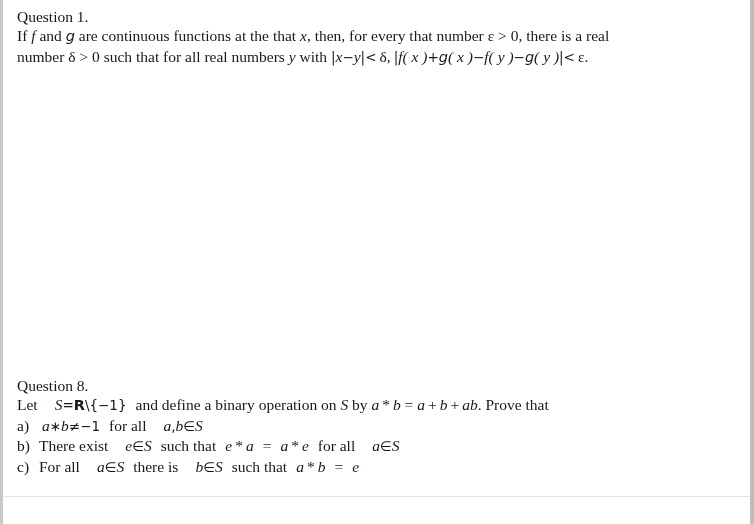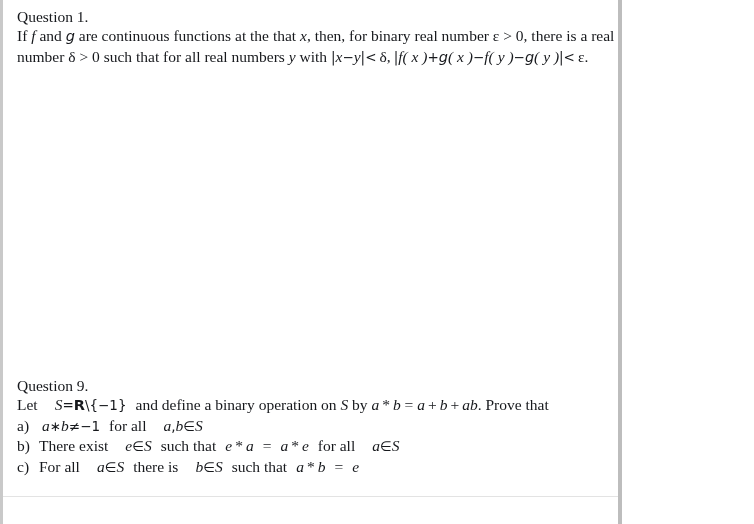--- a/index.html
+++ b/index.html
@@ -12,21 +12,21 @@
     width: 754px;
     height: 524px;
     overflow: hidden;
     font-family: "Liberation Serif", serif;
   }
 
   
   .page {
     position: relative;
     box-sizing: border-box;
-    width: 622px;
+    width: 754px;
     height: 524px;
     background: #ffffff;
     border-left: 3px solid #c9c9c9;
     border-right: 4px solid #bdbdbd;
     padding: 0;
   }
   .page-bottom-rule {
     position: absolute;
     left: 0;
     right: 0;
@@ -105,30 +105,30 @@
 
 <div class="page">
   <div class="page-bottom-rule"></div>
 
   <div class="content">
 
     <div class="qblock">
 
       <div class="q-heading">Question 1.</div>
 
-      <div class="q-line"><span>If </span><span class="mi">f</span><span> and </span><span class="mi-sans">g</span><span> are continuous functions at the that </span><span class="mi">x</span><span>, then, for binary real number </span><span class="mgreek">ε</span><span> &gt; 0, there is a real</span></div>
+      <div class="q-line"><span>If </span><span class="mi">f</span><span> and </span><span class="mi-sans">g</span><span> are continuous functions at the that </span><span class="mi">x</span><span>, then, for every that number </span><span class="mgreek">ε</span><span> &gt; 0, there is a real</span></div>
 
       <div class="q-line"><span>number </span><span class="mgreek">δ</span><span> &gt; 0 such that for all real numbers </span><span class="mi">y</span><span> with </span><span class="mop">|</span><span class="mi">x</span><span class="mop">−</span><span class="mi">y</span><span class="mop">|</span><span class="mop">&lt;</span><span class="thin"></span><span class="mgreek">δ</span><span>,</span><span class="thin"></span><span class="mop">|</span><span class="mi">f</span><span class="mi">( x )</span><span class="mop">+</span><span class="mi-sans">g</span><span class="mi">( x )</span><span class="mop">−</span><span class="mi">f</span><span class="mi">( y )</span><span class="mop">−</span><span class="mi-sans">g</span><span class="mi">( y )</span><span class="mop">|</span><span class="mop">&lt;</span><span class="thin"></span><span class="mgreek">ε</span><span>.</span></div>
     </div>
 
     <div class="gap"></div>
 
     <div class="qblock">
 
-      <div class="q-heading">Question 9.</div>
+      <div class="q-heading">Question 8.</div>
 
       <div class="q-line"><span>Let</span><span class="xwide"></span><span class="mi">S</span><span class="mop">=</span><span class="mbb">R</span><span class="mop">\</span><span class="mop">{</span><span class="mop">−1</span><span class="mop">}</span><span class="wide"></span><span>and define a binary operation on </span><span class="mi">S</span><span> by </span><span class="mi">a</span><span class="thin"></span><span>*</span><span class="thin"></span><span class="mi">b</span><span> = </span><span class="mi">a</span><span class="thin"></span><span>+</span><span class="thin"></span><span class="mi">b</span><span class="thin"></span><span>+</span><span class="thin"></span><span class="mi">ab</span><span>. Prove that</span></div>
 
       <div class="q-line"><span class="list-marker">a)</span><span class="thin"></span><span class="mi">a</span><span class="mop">∗</span><span class="mi">b</span><span class="mop">≠</span><span class="mop">−1</span><span class="wide"></span><span>for all</span><span class="xwide"></span><span class="mi">a</span><span class="mop">,</span><span class="mi">b</span><span class="mop">∈</span><span class="mi">S</span></div>
 
       <div class="q-line"><span class="list-marker">b)</span><span>There exist</span><span class="xwide"></span><span class="mi">e</span><span class="mop">∈</span><span class="mi">S</span><span class="wide"></span><span>such that</span><span class="wide"></span><span class="mi">e</span><span class="thin"></span><span>*</span><span class="thin"></span><span class="mi">a</span><span class="wide"></span><span>=</span><span class="wide"></span><span class="mi">a</span><span class="thin"></span><span>*</span><span class="thin"></span><span class="mi">e</span><span class="wide"></span><span>for all</span><span class="xwide"></span><span class="mi">a</span><span class="mop">∈</span><span class="mi">S</span></div>
 
       <div class="q-line"><span class="list-marker">c)</span><span>For all</span><span class="xwide"></span><span class="mi">a</span><span class="mop">∈</span><span class="mi">S</span><span class="wide"></span><span>there is</span><span class="xwide"></span><span class="mi">b</span><span class="mop">∈</span><span class="mi">S</span><span class="wide"></span><span>such that</span><span class="wide"></span><span class="mi">a</span><span class="thin"></span><span>*</span><span class="thin"></span><span class="mi">b</span><span class="wide"></span><span>=</span><span class="wide"></span><span class="mi">e</span></div>
 
     </div>

